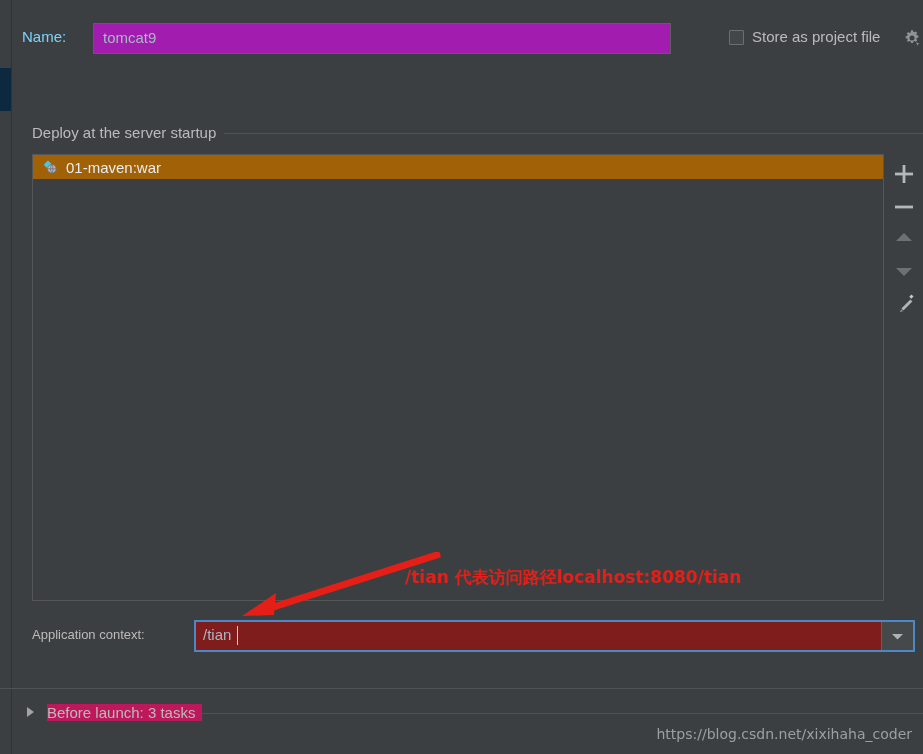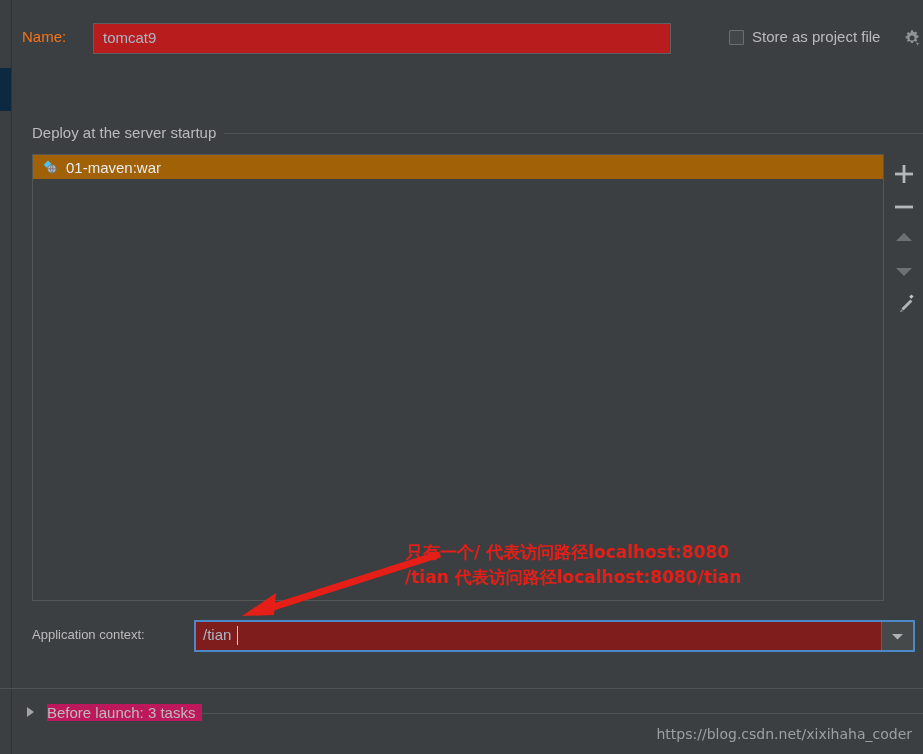--- a/index.html
+++ b/index.html
@@ -37,27 +37,27 @@
     left: 11px; top: 0;
     width: 1px; height: 754px;
     background: #323232;
   }
 
   
   .name-label {
     position: absolute;
     left: 22px; top: 28px;
     font-size: 15px;
-    color: #f97316;
+    color: #7dd3fc;
   }
   .name-field {
     position: absolute;
     left: 93px; top: 23px;
     width: 578px; height: 31px;
-    background: #b91c1c;
+    background: #a21caf;
     border: 1px solid #5e6060;
     box-sizing: border-box;
   }
   .name-field .val {
     position: absolute;
     left: 9px; top: 5px;
     font-size: 15px;
     color: #a9b7c6;
   }
 
@@ -334,21 +334,20 @@
     </div>
     <div class="tool-btn" style="top:134px;">
       <svg viewBox="0 0 32 30" width="32" height="30">
         <path d="M23.5 6.6l2 2-2.2 2.2-2-2z" fill="#c6cace"></path>
         <path d="M22.4 11.6l2 2-9 9-2-2z" fill="#b0b4b8"></path>
         <path d="M13 21.2l2 2-3.1 1.1z" fill="#8d9194"></path>
       </svg>
     </div>
   </div>
 
-  <div class="annot l1">只有一个/ 代表访问路径localhost:8080</div>
   <div class="annot l2">/tian 代表访问路径localhost:8080/tian</div>
   <svg class="arrow-svg" viewBox="0 0 210 70">
     <path d="M204 2 L28 58" stroke="#e51f17" stroke-width="7" fill="none"></path>
     <path d="M6 64 L40 41 L38 63 Z" fill="#e51f17"></path>
   </svg>
 
   <div class="ctx-label">Application context:</div>
   <div class="ctx-combo">
     <div class="field">
       <span class="val">/tian</span>

